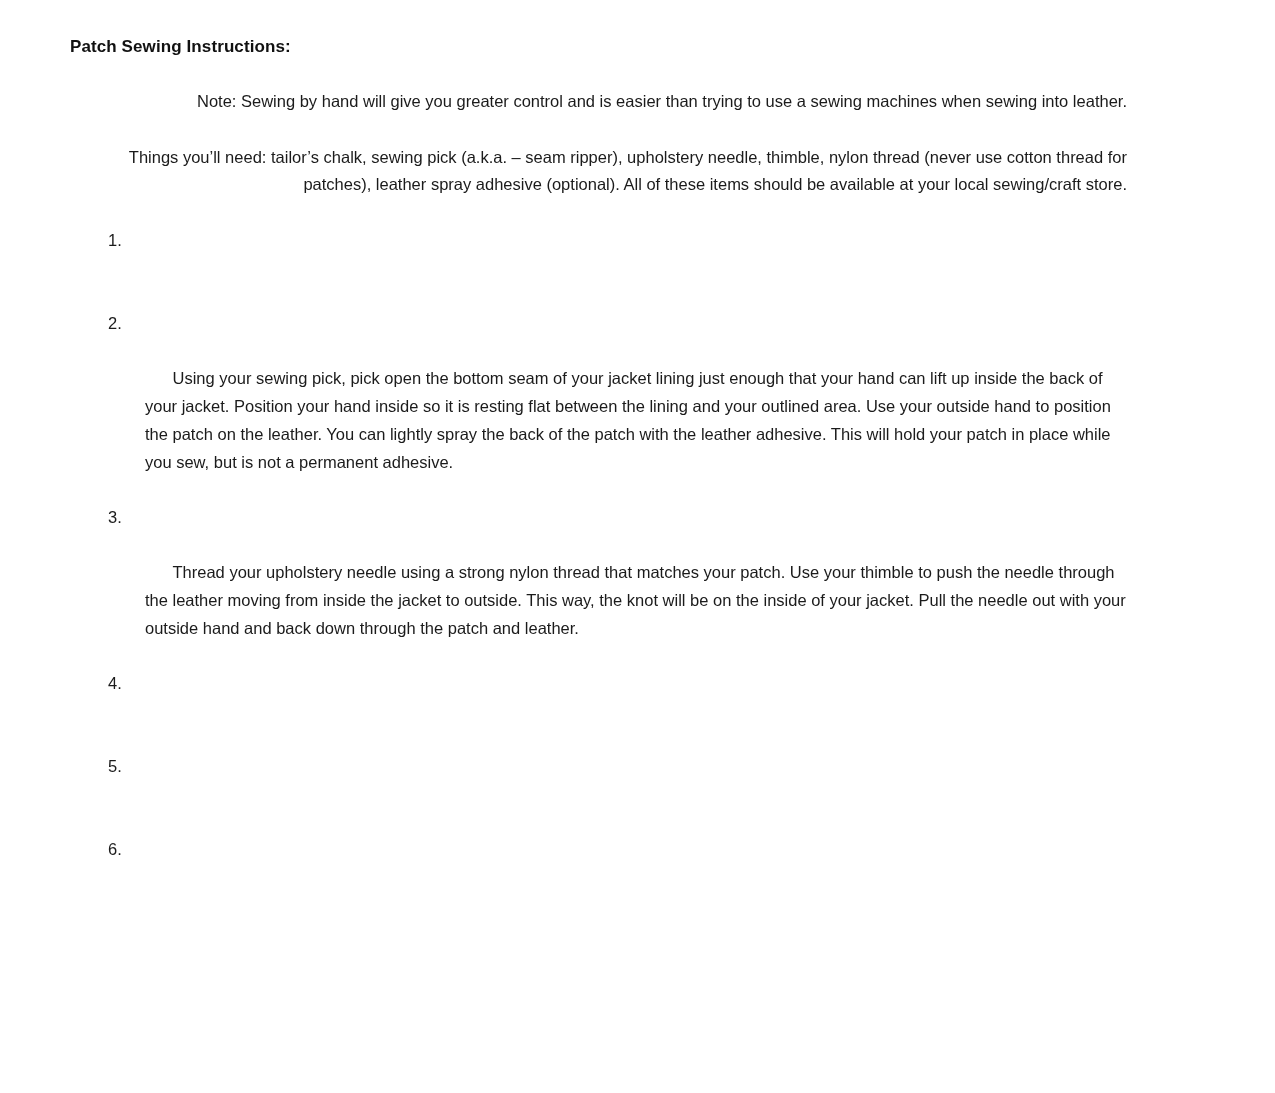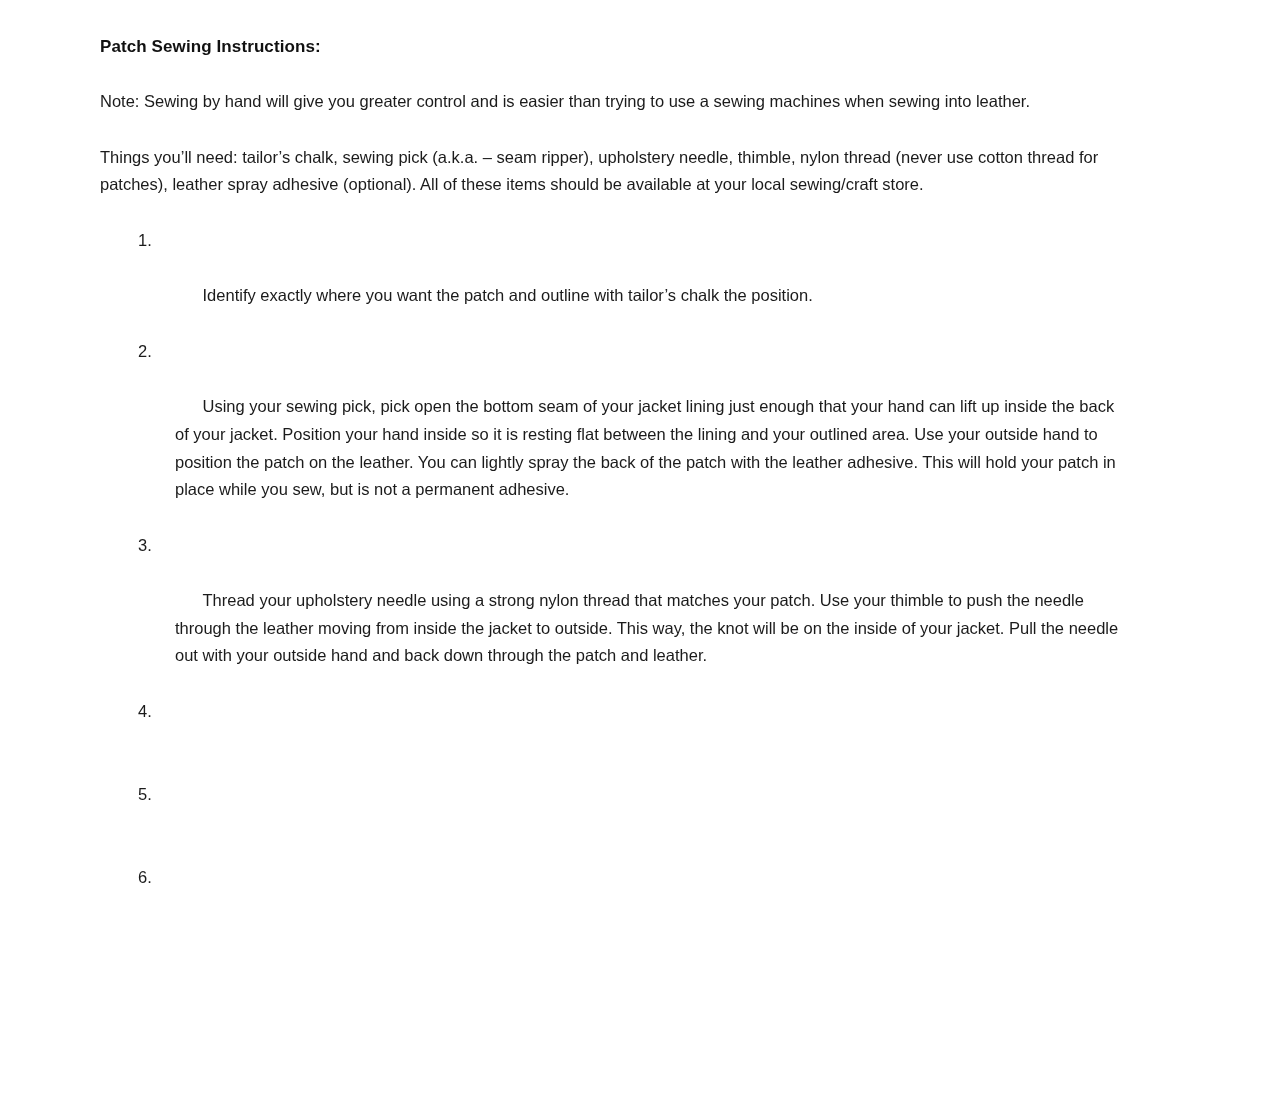--- a/index.html
+++ b/index.html
@@ -6,38 +6,39 @@
     margin: 0;
     padding: 0;
     background: #ffffff;
   }
   .page {
     position: relative;
     width: 1275px;
     height: 1093px;
     background: #ffffff;
     box-sizing: border-box;
-    padding: 33px 148px 0 100px;
+    padding: 33px 148px 0 70px;
     font-family: "Liberation Sans", sans-serif;
     color: #1b1b1b;
     font-size: 16.5px;
     line-height: 27.7px;
     overflow: hidden;
   }
   .doc-title {
     font-size: 17px;
     font-weight: 700;
     line-height: 27.7px;
     margin: 0 0 27.7px 0;
     letter-spacing: 0.1px;
     color: #111111;
   }
   .para {
     margin: 0 0 27.7px 0;
     white-space: pre-wrap;
+    text-align: right;
   }
   .steps {
     margin: 0 0 27.7px 0;
     padding: 0;
     list-style: none;
   }
   .step {
     position: relative;
     padding-left: 75px;
     white-space: pre-wrap;
@@ -56,21 +57,20 @@
 
   <h1 class="doc-title">Patch Sewing Instructions:</h1>
 
   <p class="para">Note: Sewing by hand will give you greater control and is easier than trying to use a sewing machines when sewing into leather.</p>
 
   <p class="para">Things you’ll need: tailor’s chalk, sewing pick (a.k.a. – seam ripper), upholstery needle, thimble, nylon thread (never use cotton thread for patches), leather spray adhesive (optional). All of these items should be available at your local sewing/craft store.</p>
 
   <ol class="steps">
     <li class="step">
       <span class="step-number">1.</span>
-      <span>Identify exactly where you want the patch and outline with tailor’s chalk the position.</span>
     </li>
     <li class="step">
       <span class="step-number">2.</span>
       <span>Using your sewing pick, pick open the bottom seam of your jacket lining just enough that your hand can lift up inside the back of your jacket. Position your hand inside so it is resting flat between the lining and your outlined area. Use your outside hand to position the patch on the leather. You can lightly spray the back of the patch with the leather adhesive. This will hold your patch in place while you sew, but is not a permanent adhesive.</span>
     </li>
     <li class="step">
       <span class="step-number">3.</span>
       <span>Thread your upholstery needle using a strong nylon thread that matches your patch. Use your thimble to push the needle through the leather moving from inside the jacket to outside. This way, the knot will be on the inside of your jacket. Pull the needle out with your outside hand and back down through the patch and leather.</span>
     </li>
     <li class="step">

